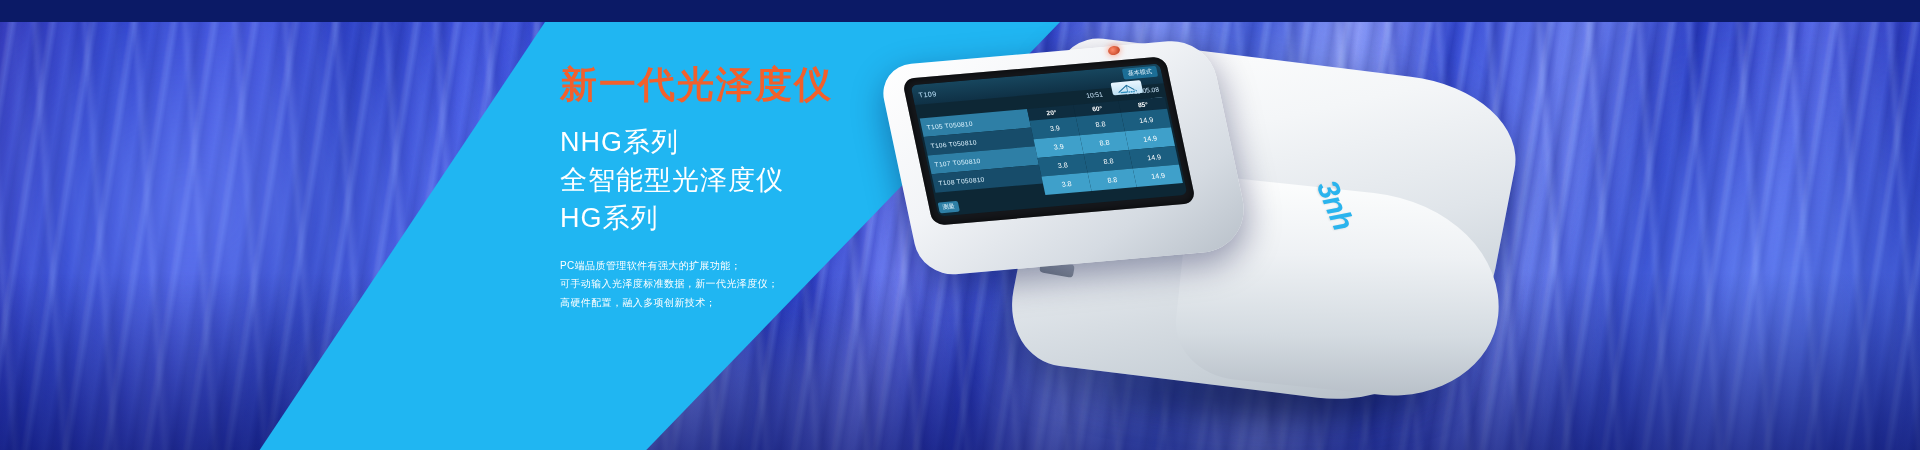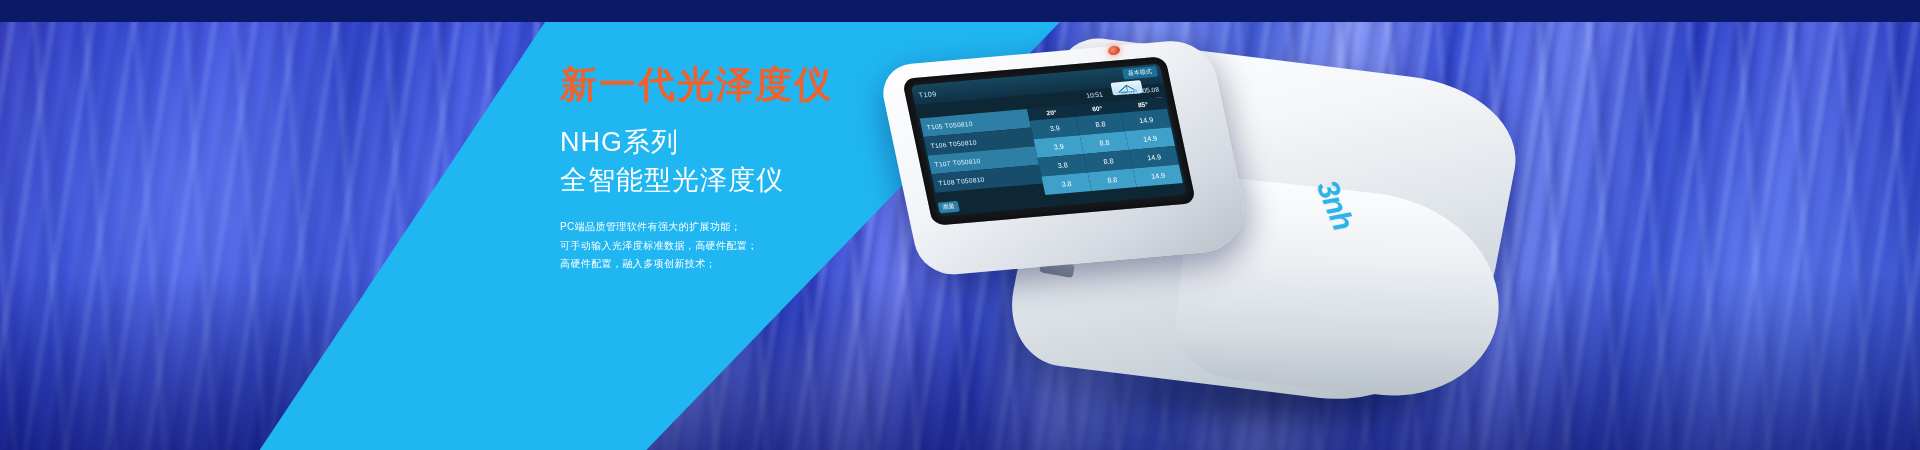--- a/index.html
+++ b/index.html
@@ -306,25 +306,26 @@
 
   <div class="cyan-panel"></div>
 
   <div class="text-block">
 
     <h1 class="headline">新一代光泽度仪</h1>
 
     <ul class="series-list">
       <li>NHG系列</li>
       <li>全智能型光泽度仪</li>
+      <li>HG系列</li>
     </ul>
 
     <ul class="feature-list">
       <li>PC端品质管理软件有强大的扩展功能；</li>
-      <li>可手动输入光泽度标准数据，高硬件配置；</li>
+      <li>可手动输入光泽度标准数据，新一代光泽度仪；</li>
       <li>高硬件配置，融入多项创新技术；</li>
     </ul>
 
   </div>
 
   <div class="device">
 
     <div class="device-shadow"></div>
     <div class="device-body"></div>
     <div class="device-grip"></div>

